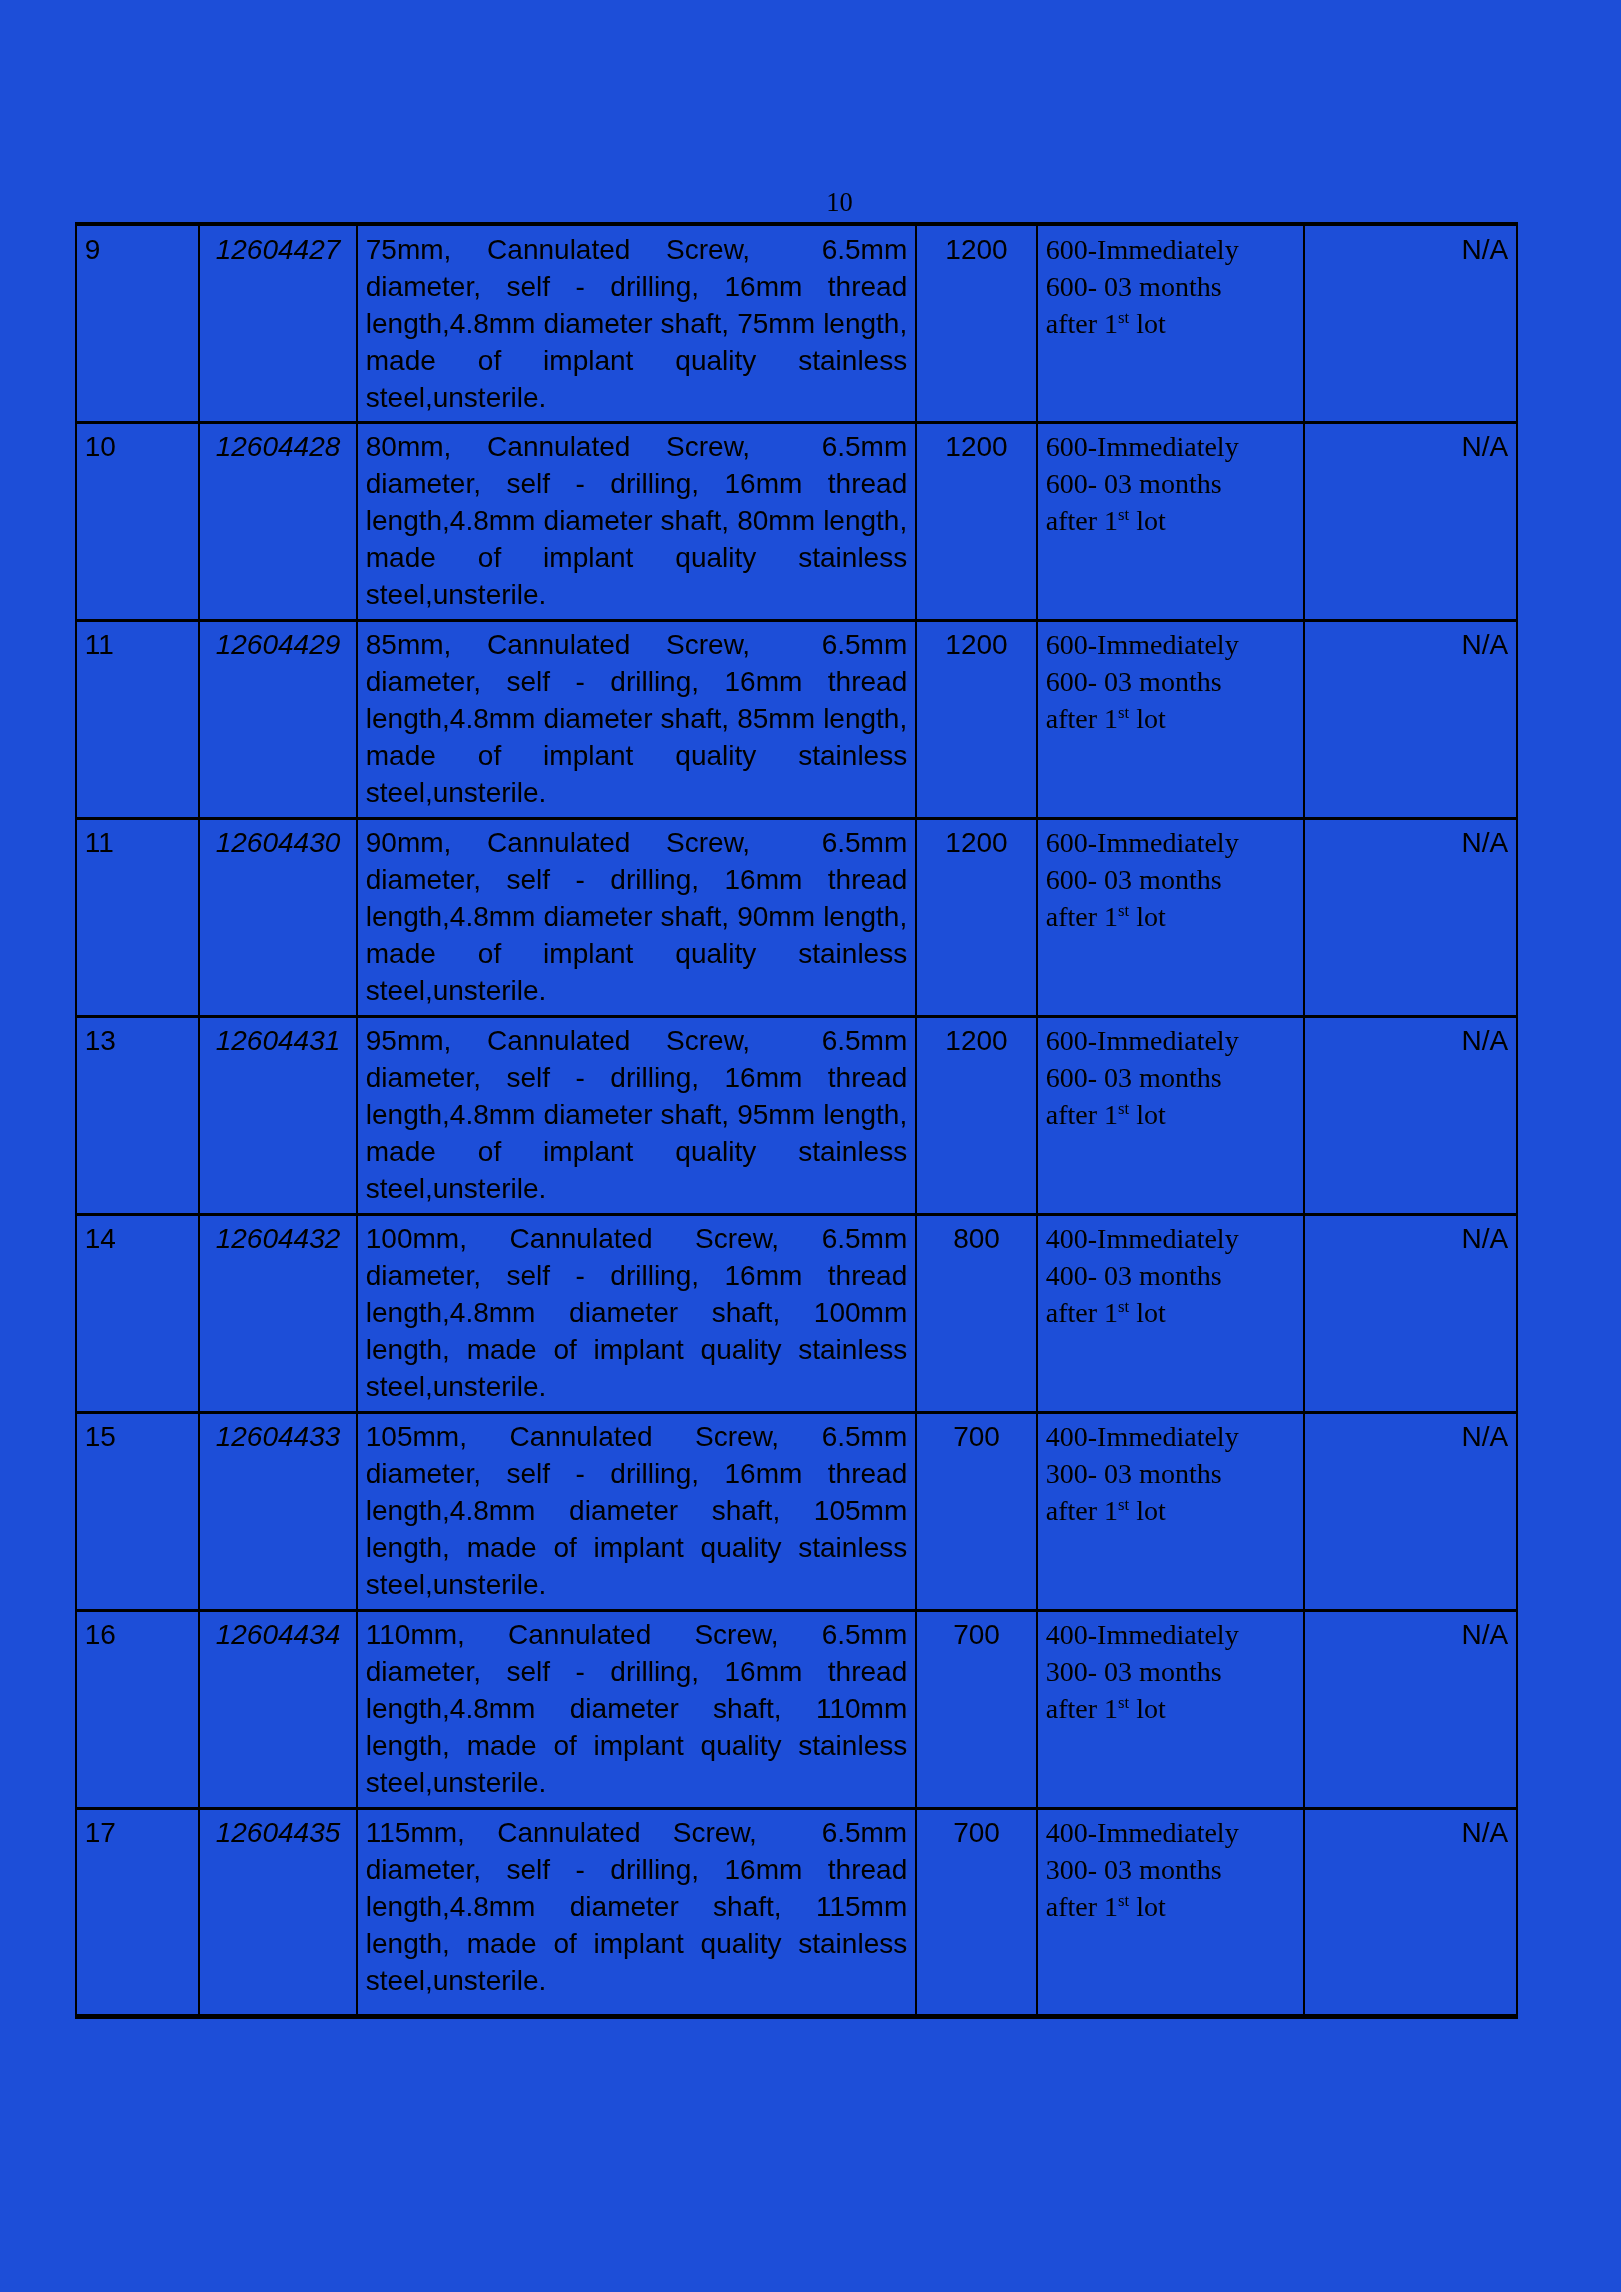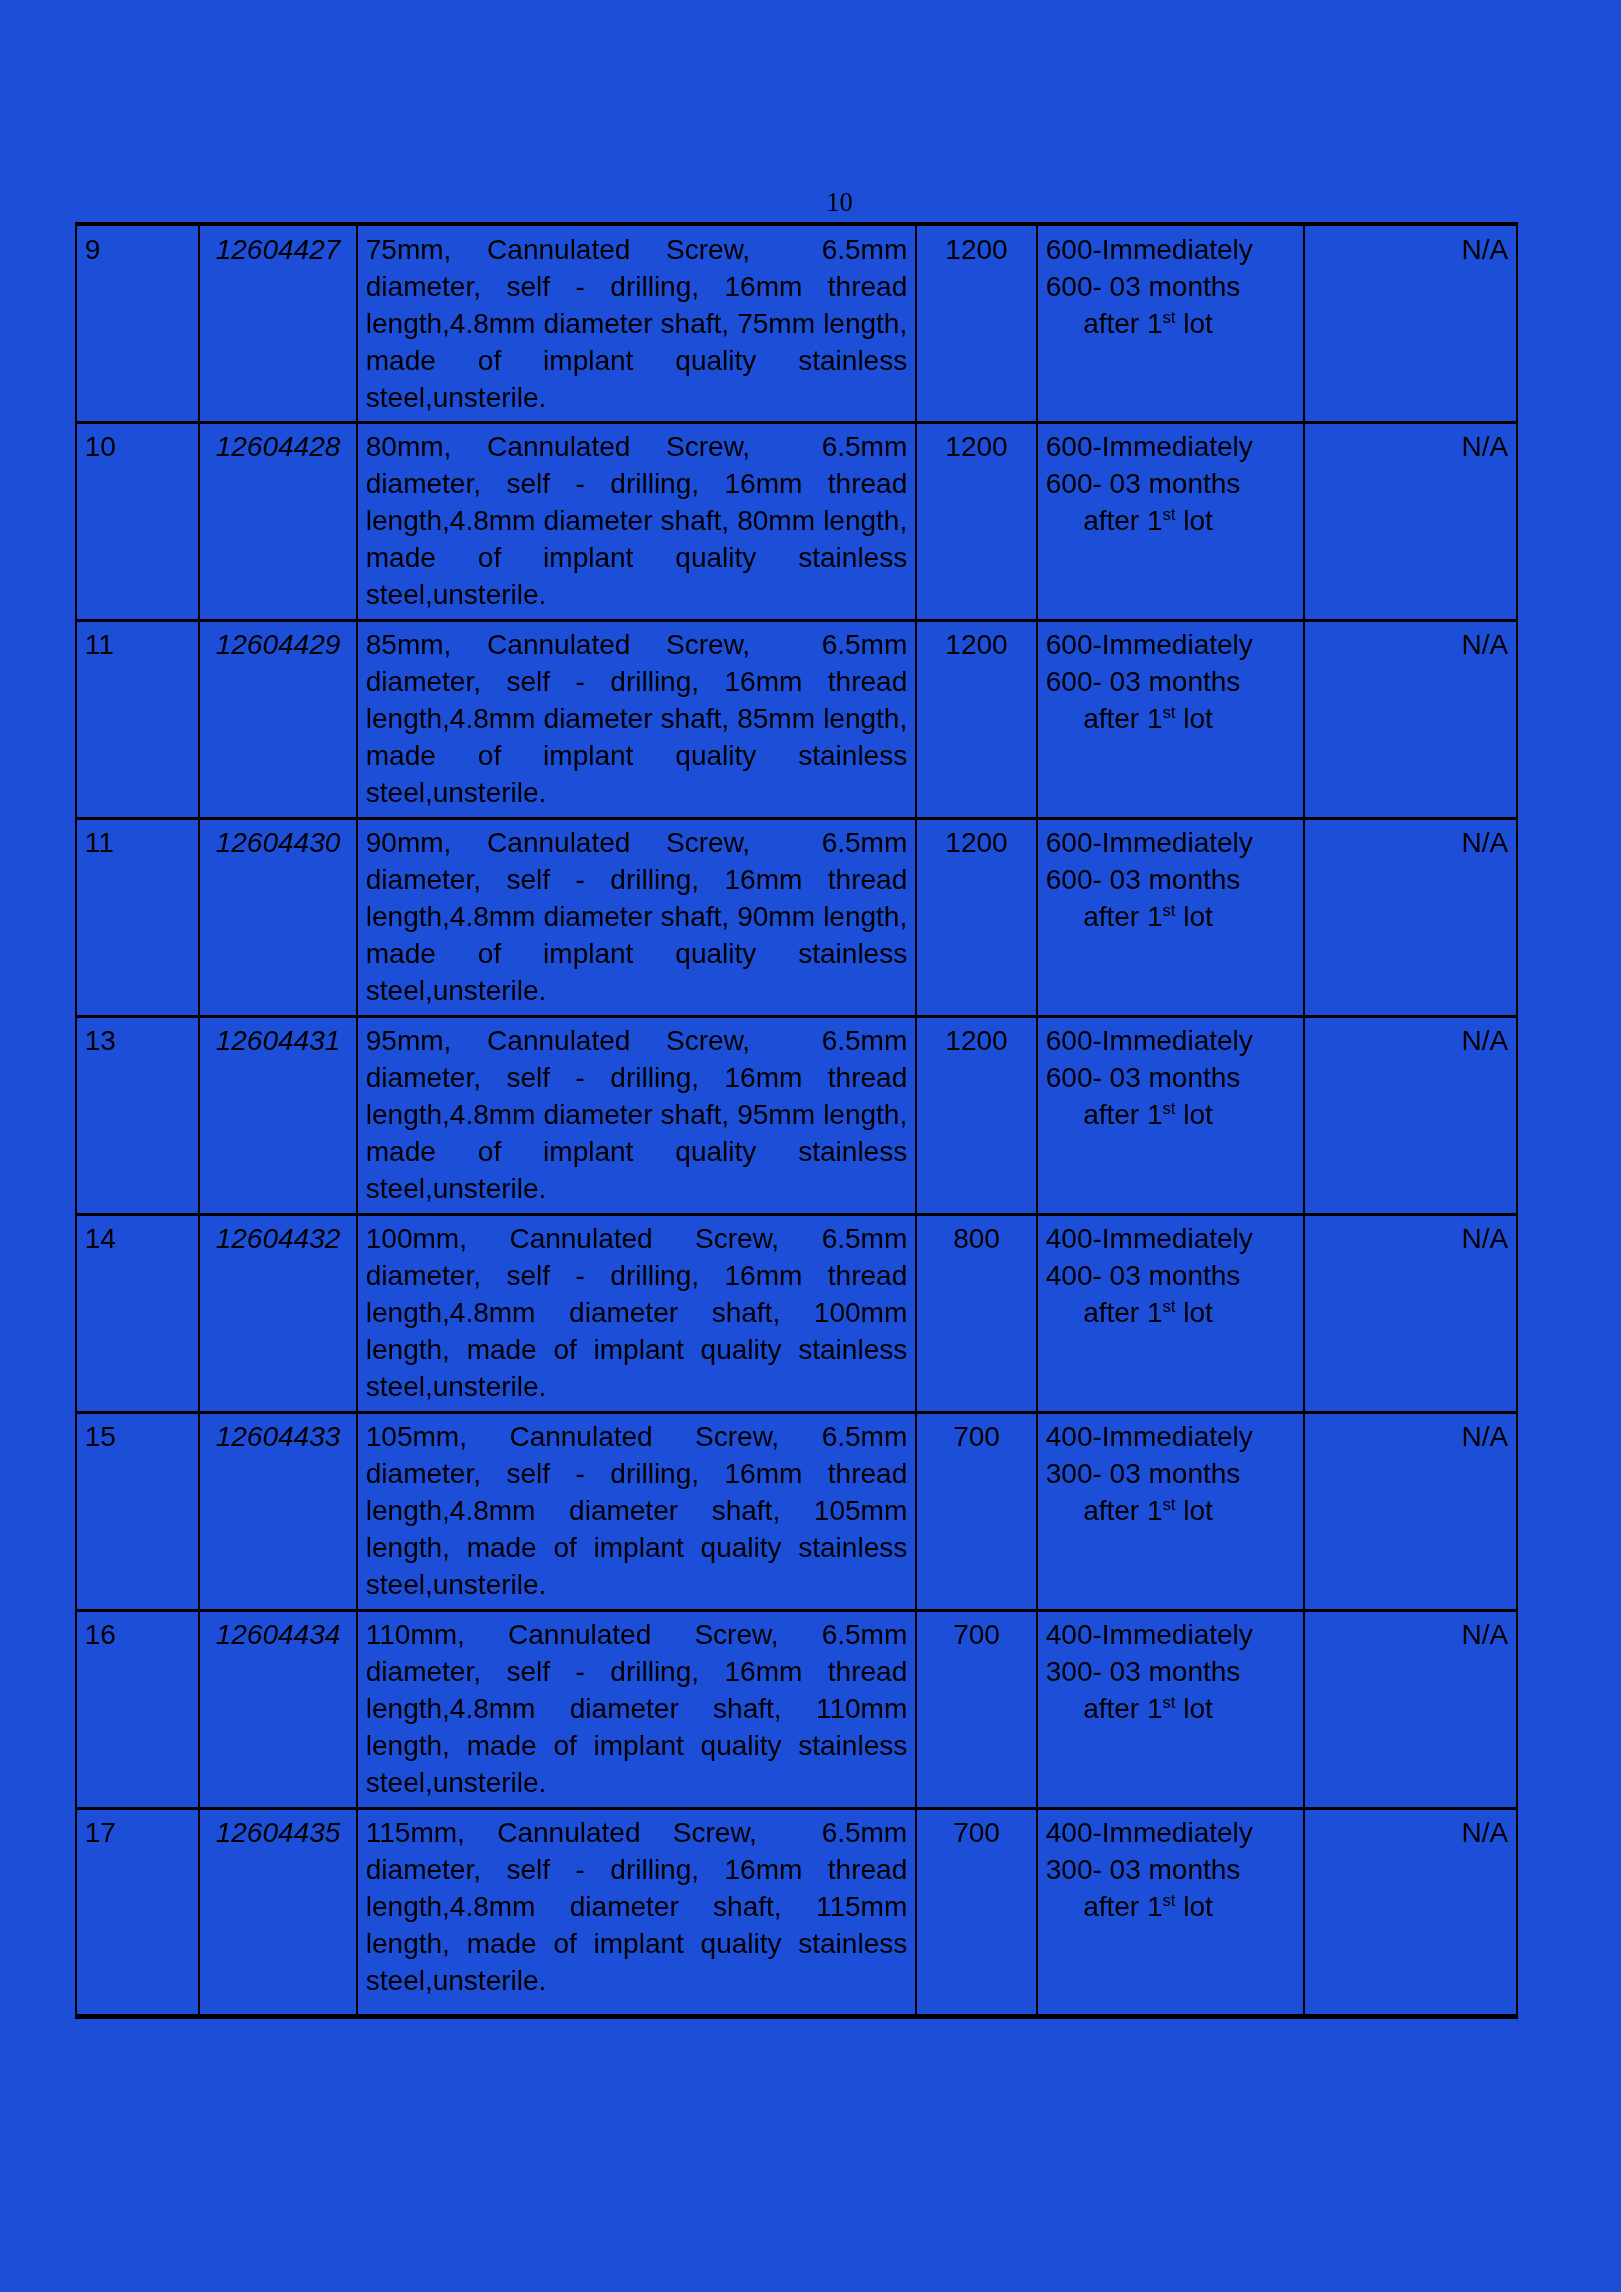--- a/index.html
+++ b/index.html
@@ -47,22 +47,22 @@
   tr.row-last { height: 208px; }
   td.sno  { padding-left: 13.7px; text-align: left; }
   td.code { text-align: center; padding-left: 2px; padding-right: 2px; font-style: italic; }
   td.desc {
     text-align: justify;
     white-space: pre-wrap;
     padding-left: 9.8px;
     padding-right: 11.8px;
   }
   td.qty  { text-align: center; padding-left: 2px; padding-right: 2px; margin-left: 48px; }
-  td.delivery { padding-left: 12.7px; padding-right: 9.8px; }
-  td.delivery .dl3 { text-align: center; padding-right: 45px; }
+  td.delivery { padding-left: 12.7px; padding-right: 9.8px; font-family: Liberation Serif, serif; }
+  td.delivery .dl3 { text-align: left; padding-right: 45px; }
   td.delivery sup {
     font-size: 16.7px;
     line-height: 0;
     vertical-align: super;
   }
   td.na { text-align: right; }
 </style>
 </head>
 <body>
 

